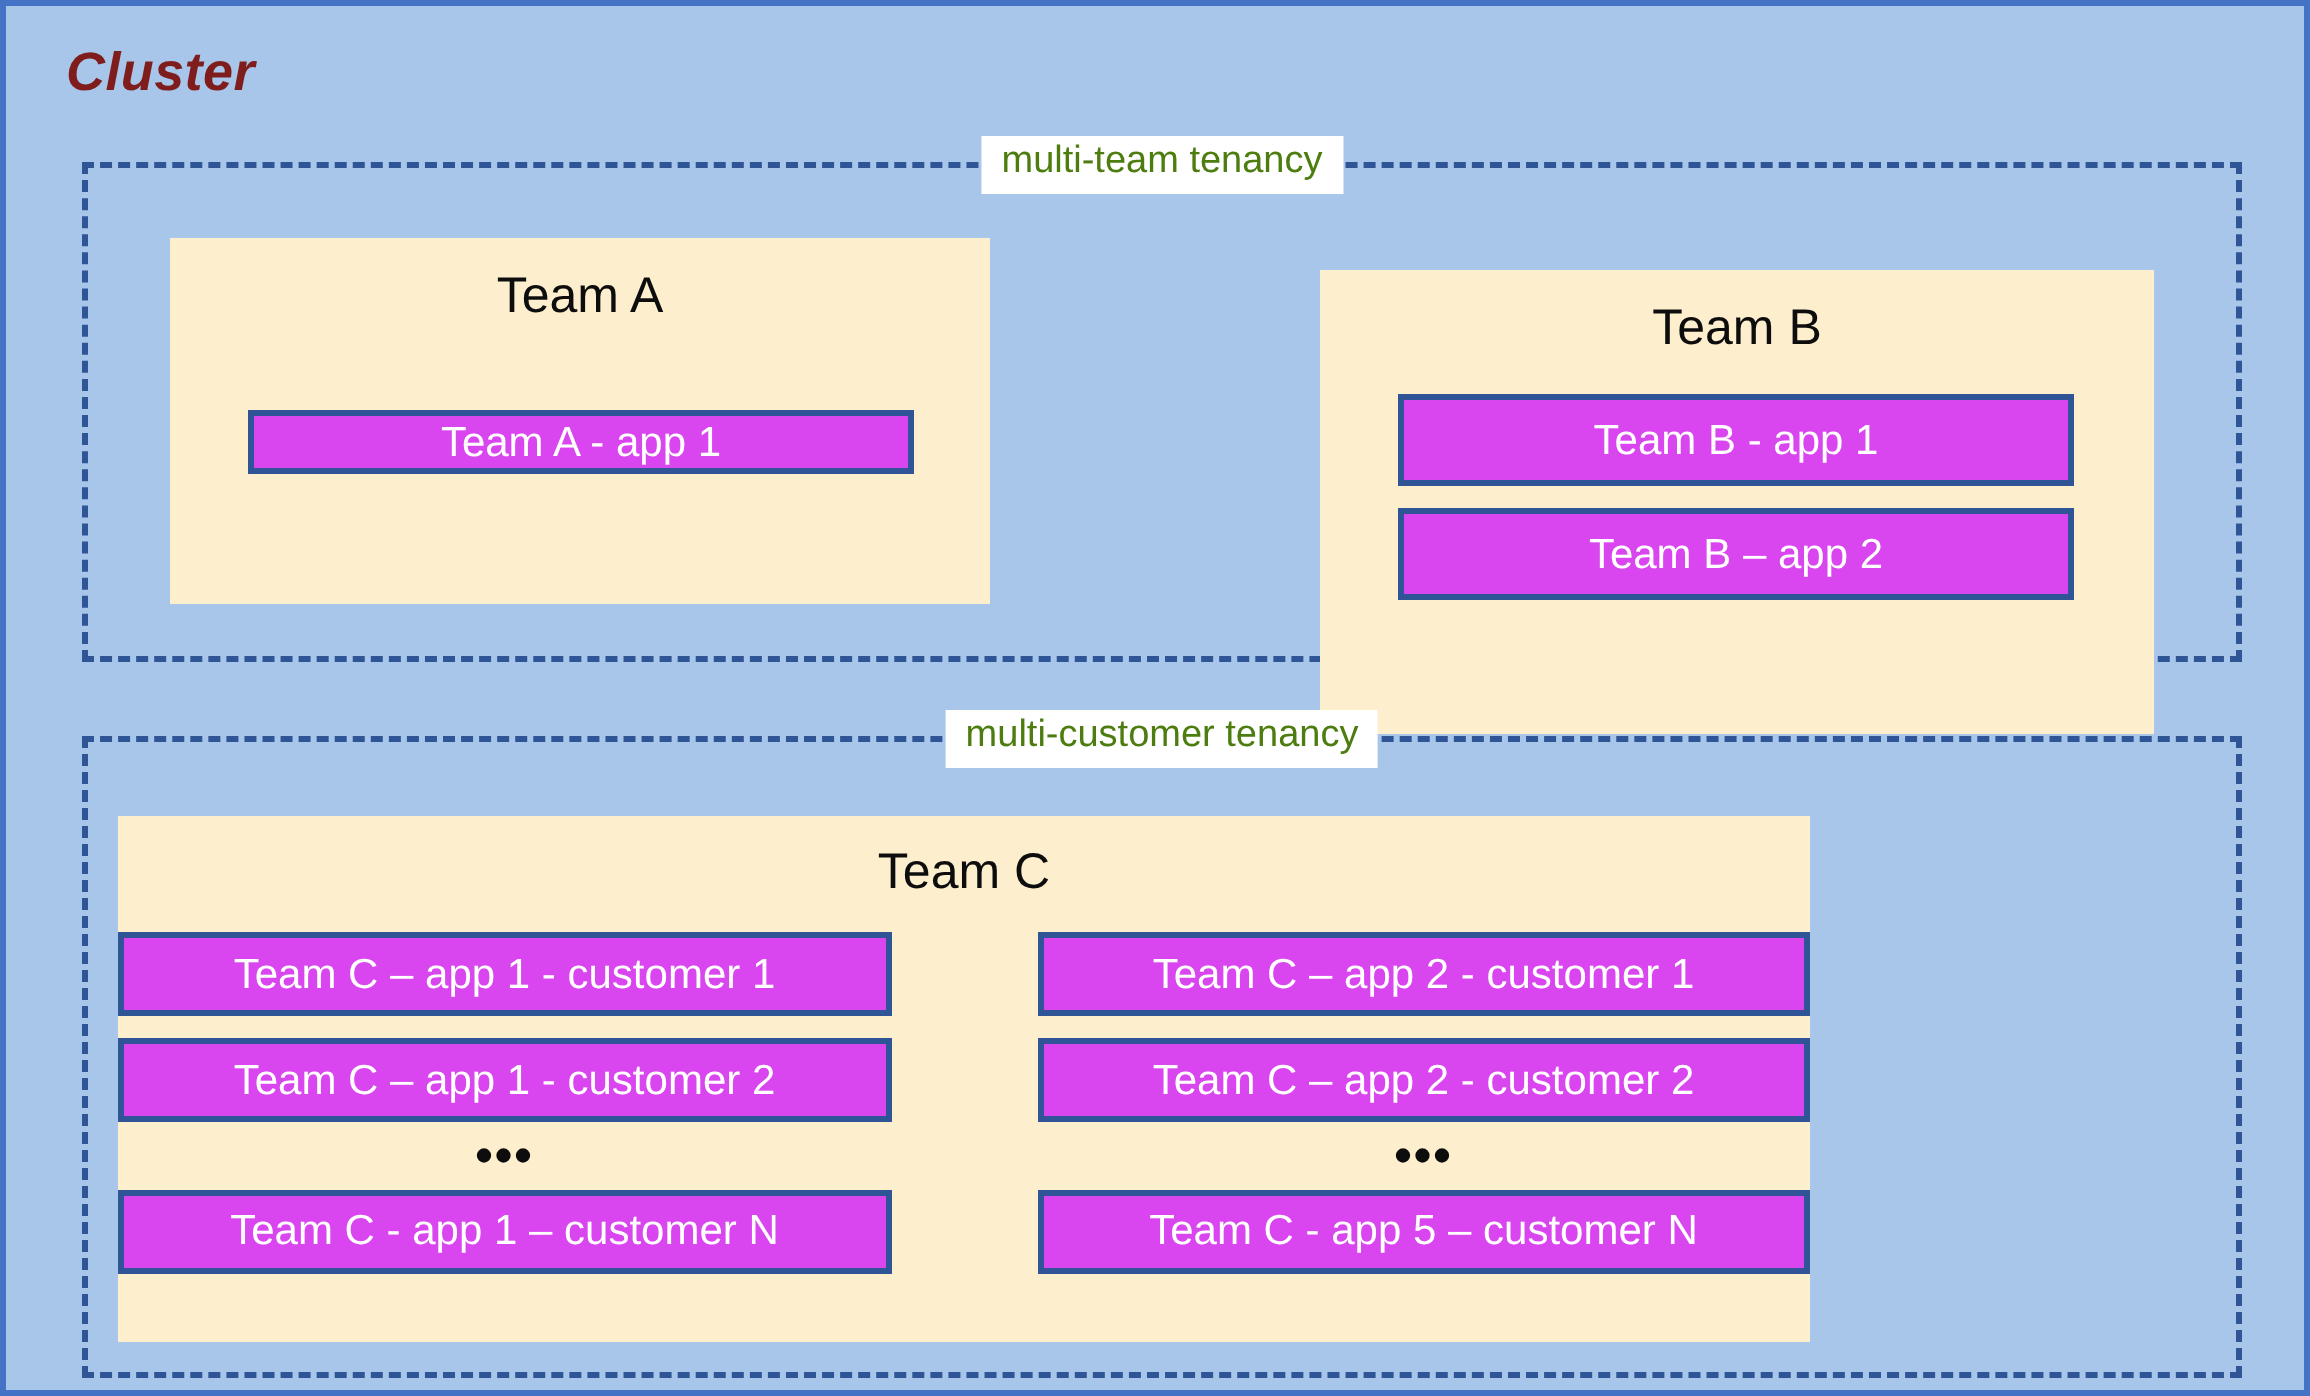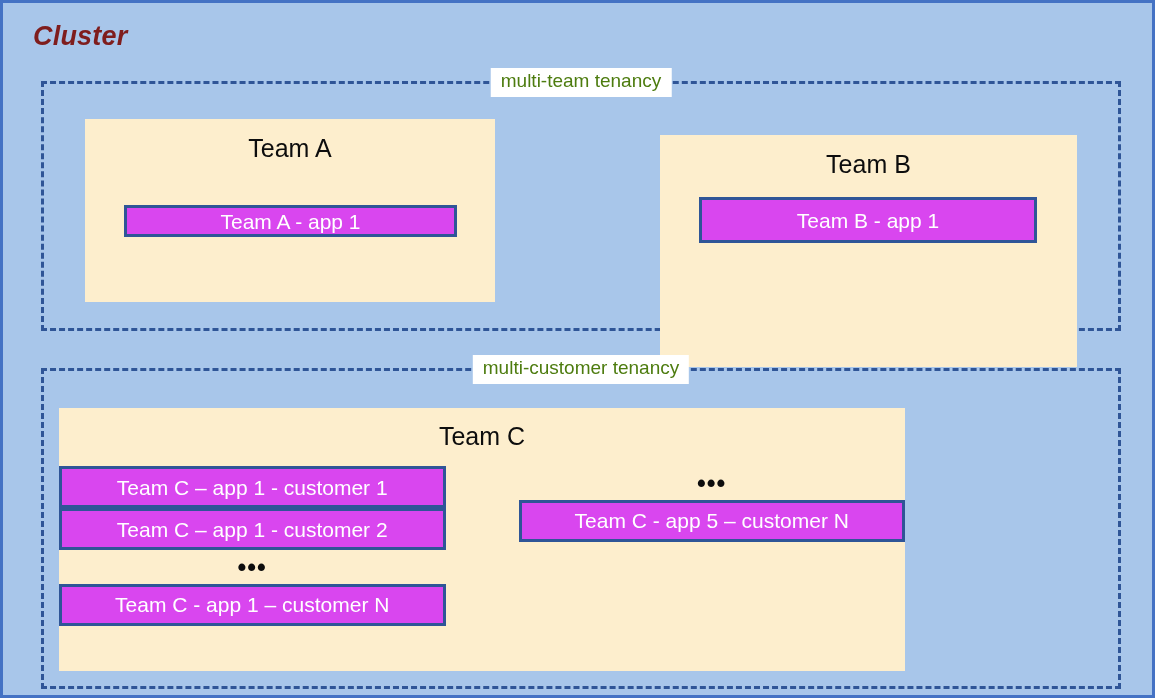--- a/index.html
+++ b/index.html
@@ -125,21 +125,21 @@
     position: absolute;
     left: 0;
     top: 58px;
     width: 100%;
     display: flex;
     justify-content: center;
     gap: 73px;
   }
   .team-c-col { width: 404px; }
   .team-c-col .app-box { height: 42px; font-size: 21px; }
-  .team-c-col .app-box + .app-box { }
+  .team-c-col .app-box + .app-box { margin-top: 11px; }
 
   .ellipsis {
     text-align: center;
     font-size: 25px;
     font-weight: bold;
     color: #0d0d0d;
     line-height: 0.9;
     padding: 6px 0 5px 0;
     letter-spacing: 1px;
   }
@@ -160,20 +160,21 @@
     <div class="team-title">Team A</div>
     <div class="team-a-apps">
       <div class="app-box">Team A - app 1</div>
     </div>
   </div>
 
   <div class="team-box" id="team-b-box">
     <div class="team-title">Team B</div>
     <div class="team-b-apps">
       <div class="app-box">Team B - app 1</div>
+      <div class="app-box">Team B – app 2</div>
     </div>
   </div>
 
   <div class="tenancy" id="tenancy-multi-customer">
 
     <div class="tenancy-label">multi-customer tenancy</div>
   </div>
 
   <div class="team-box" id="team-c-box">
     <div class="team-title">Team C</div>
@@ -181,20 +182,22 @@
     <div class="team-c-cols">
 
       <div class="team-c-col">
         <div class="app-box">Team C – app 1 - customer 1</div>
         <div class="app-box">Team C – app 1 - customer 2</div>
         <div class="ellipsis">•••</div>
         <div class="app-box">Team C - app 1 – customer N</div>
       </div>
 
       <div class="team-c-col">
+        <div class="app-box">Team C – app 2 - customer 1</div>
+        <div class="app-box">Team C – app 2 - customer 2</div>
         <div class="ellipsis">•••</div>
         <div class="app-box">Team C - app 5 – customer N</div>
       </div>
 
     </div>
   </div>
 
 </div>
 
 </body></html>

